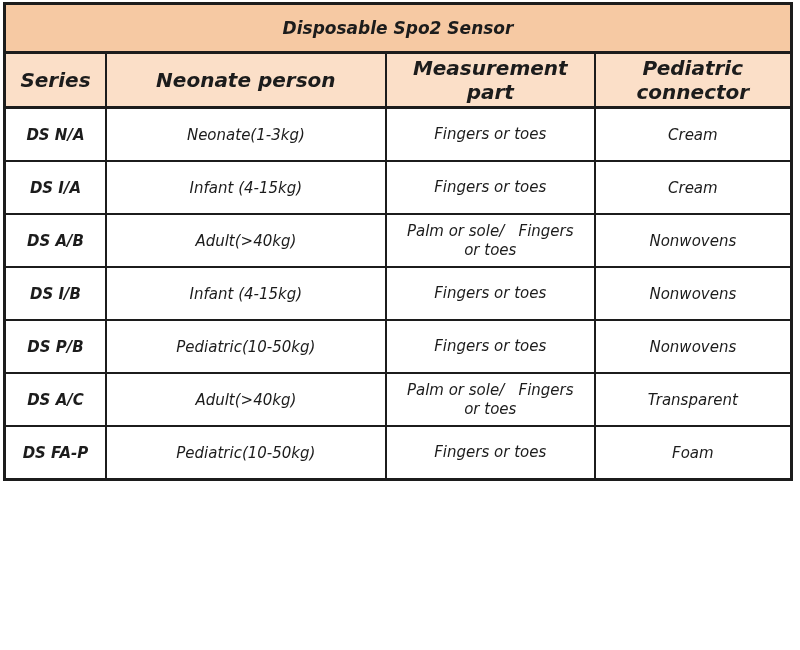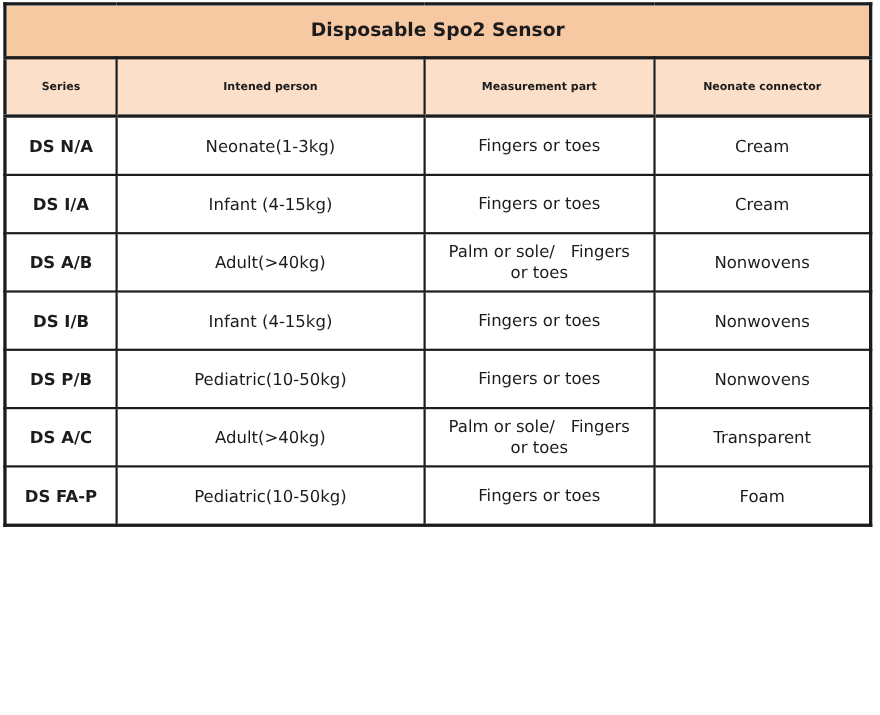--- a/index.html
+++ b/index.html
@@ -7,20 +7,21 @@
     padding: 0;
     background: #ffffff;
   }
   .page {
     width: 800px;
     height: 650px;
     background: #ffffff;
     box-sizing: border-box;
     padding: 2px 3px;
     font-family: "DejaVu Sans", "Liberation Sans", sans-serif;
+    font-style: italic;
   }
   table.spec-table {
     border-collapse: collapse;
     table-layout: fixed;
     width: 790px;
     border: 3px solid #1c1c1c;
     color: #1c1c1c;
   }
   table.spec-table td, table.spec-table th {
     border: 2px solid #1c1c1c;
@@ -37,21 +38,21 @@
   tr.title-row td {
     background: #f6c9a3;
     font-weight: bold;
     font-size: 17px;
     height: 42px;
     border-bottom: 3px solid #1c1c1c;
   }
   tr.header-row th {
     background: #fbdfc8;
     font-weight: bold;
-    font-size: 10px;
+    font-size: 20px;
     height: 46px;
     border-bottom: 3px solid #1c1c1c;
   }
   tr.data-row td {
     background: #ffffff;
     font-size: 15px;
     height: 47px;
   }
   tr.data-row td.cell-series {
     font-weight: bold;
@@ -72,23 +73,23 @@
       <col class="col-person">
       <col class="col-measure">
       <col class="col-connector">
     </colgroup>
     <tbody>
       <tr class="title-row">
         <td colspan="4">Disposable Spo2 Sensor</td>
       </tr>
       <tr class="header-row">
         <th>Series</th>
-        <th>Intened person</th>
+        <th>Neonate person</th>
         <th>Measurement part</th>
-        <th>Neonate connector</th>
+        <th>Pediatric connector</th>
       </tr>
 
       <tr class="data-row">
         <td class="cell-series">DS N/A</td>
         <td class="cell-person">Neonate(1-3kg)</td>
         <td class="cell-measure">Fingers or toes</td>
         <td class="cell-connector">Cream</td>
       </tr>
       <tr class="data-row">
         <td class="cell-series">DS I/A</td>

